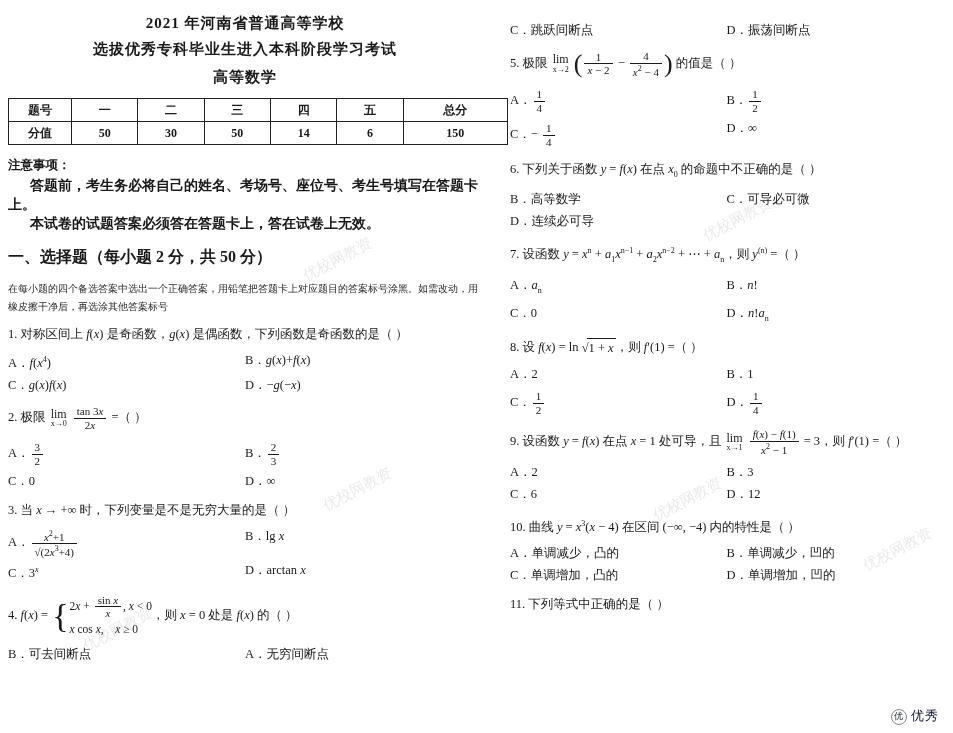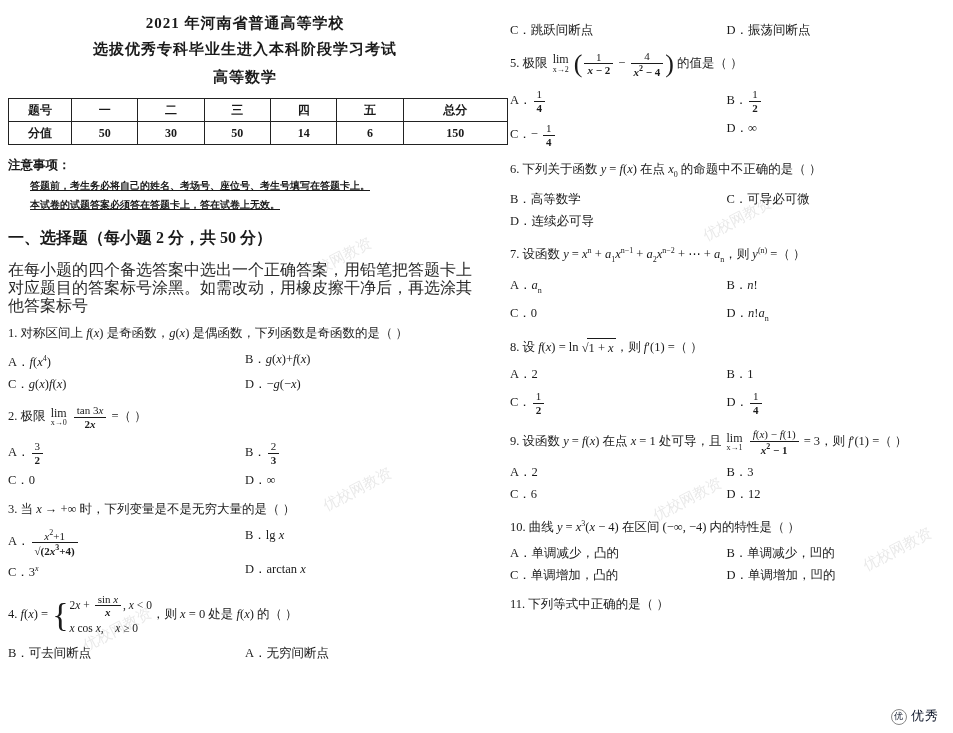--- a/index.html
+++ b/index.html
@@ -54,35 +54,34 @@
     font-weight:bold;
   }
   table.score td.lbl{width:54px;font-weight:bold;}
   .notice-title{
     font-weight:bold;
     font-size:12.5px;
     margin-top:12px;
     margin-bottom:2px;
   }
   .notice-line{
-    font-size:10px;
+    font-size:14px;
     line-height:19px;
     text-indent:22px;
     font-weight:bold;
-    text-decoration:underline;
   }
   .notice-line.b{font-weight:bold;}
   .section-title{
     font-weight:bold;
     font-size:16px;
     margin-top:14px;
     margin-bottom:12px;
   }
   .section-desc{
-    font-size:16px;
+    font-size:10px;
     line-height:18px;
     color:#2a2a2a;
   }
   .q{
     font-size:12.5px;
     line-height:19px;
     margin-top:9px;
     position:relative;
   }
   .q .stem{display:block;}
@@ -102,21 +101,21 @@
   
   .frac{
     display:inline-block;
     vertical-align:middle;
     text-align:center;
     font-size:11px;
     line-height:1.15;
     margin:0 2px;
   }
   .frac .num{display:block;border-bottom:1px solid #1a1a1a;padding:0 3px;}
-  .frac .den{display:block;padding:0 3px;font-weight:bold;}
+  .frac .den{display:block;padding:0 3px;}
   .it{font-style:italic;}
   sup{font-size:8px;vertical-align:super;}
   sub{font-size:8px;vertical-align:sub;}
   .lim{
     display:inline-block;
     text-align:center;
     vertical-align:middle;
     font-size:12px;
     line-height:1.05;
     margin:0 2px;

